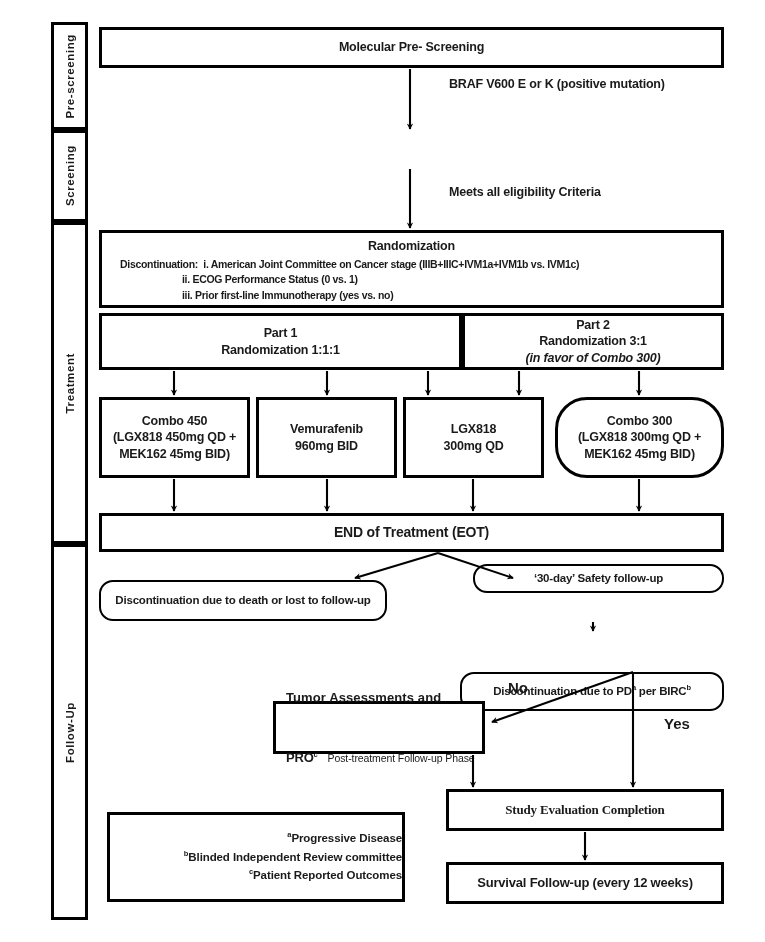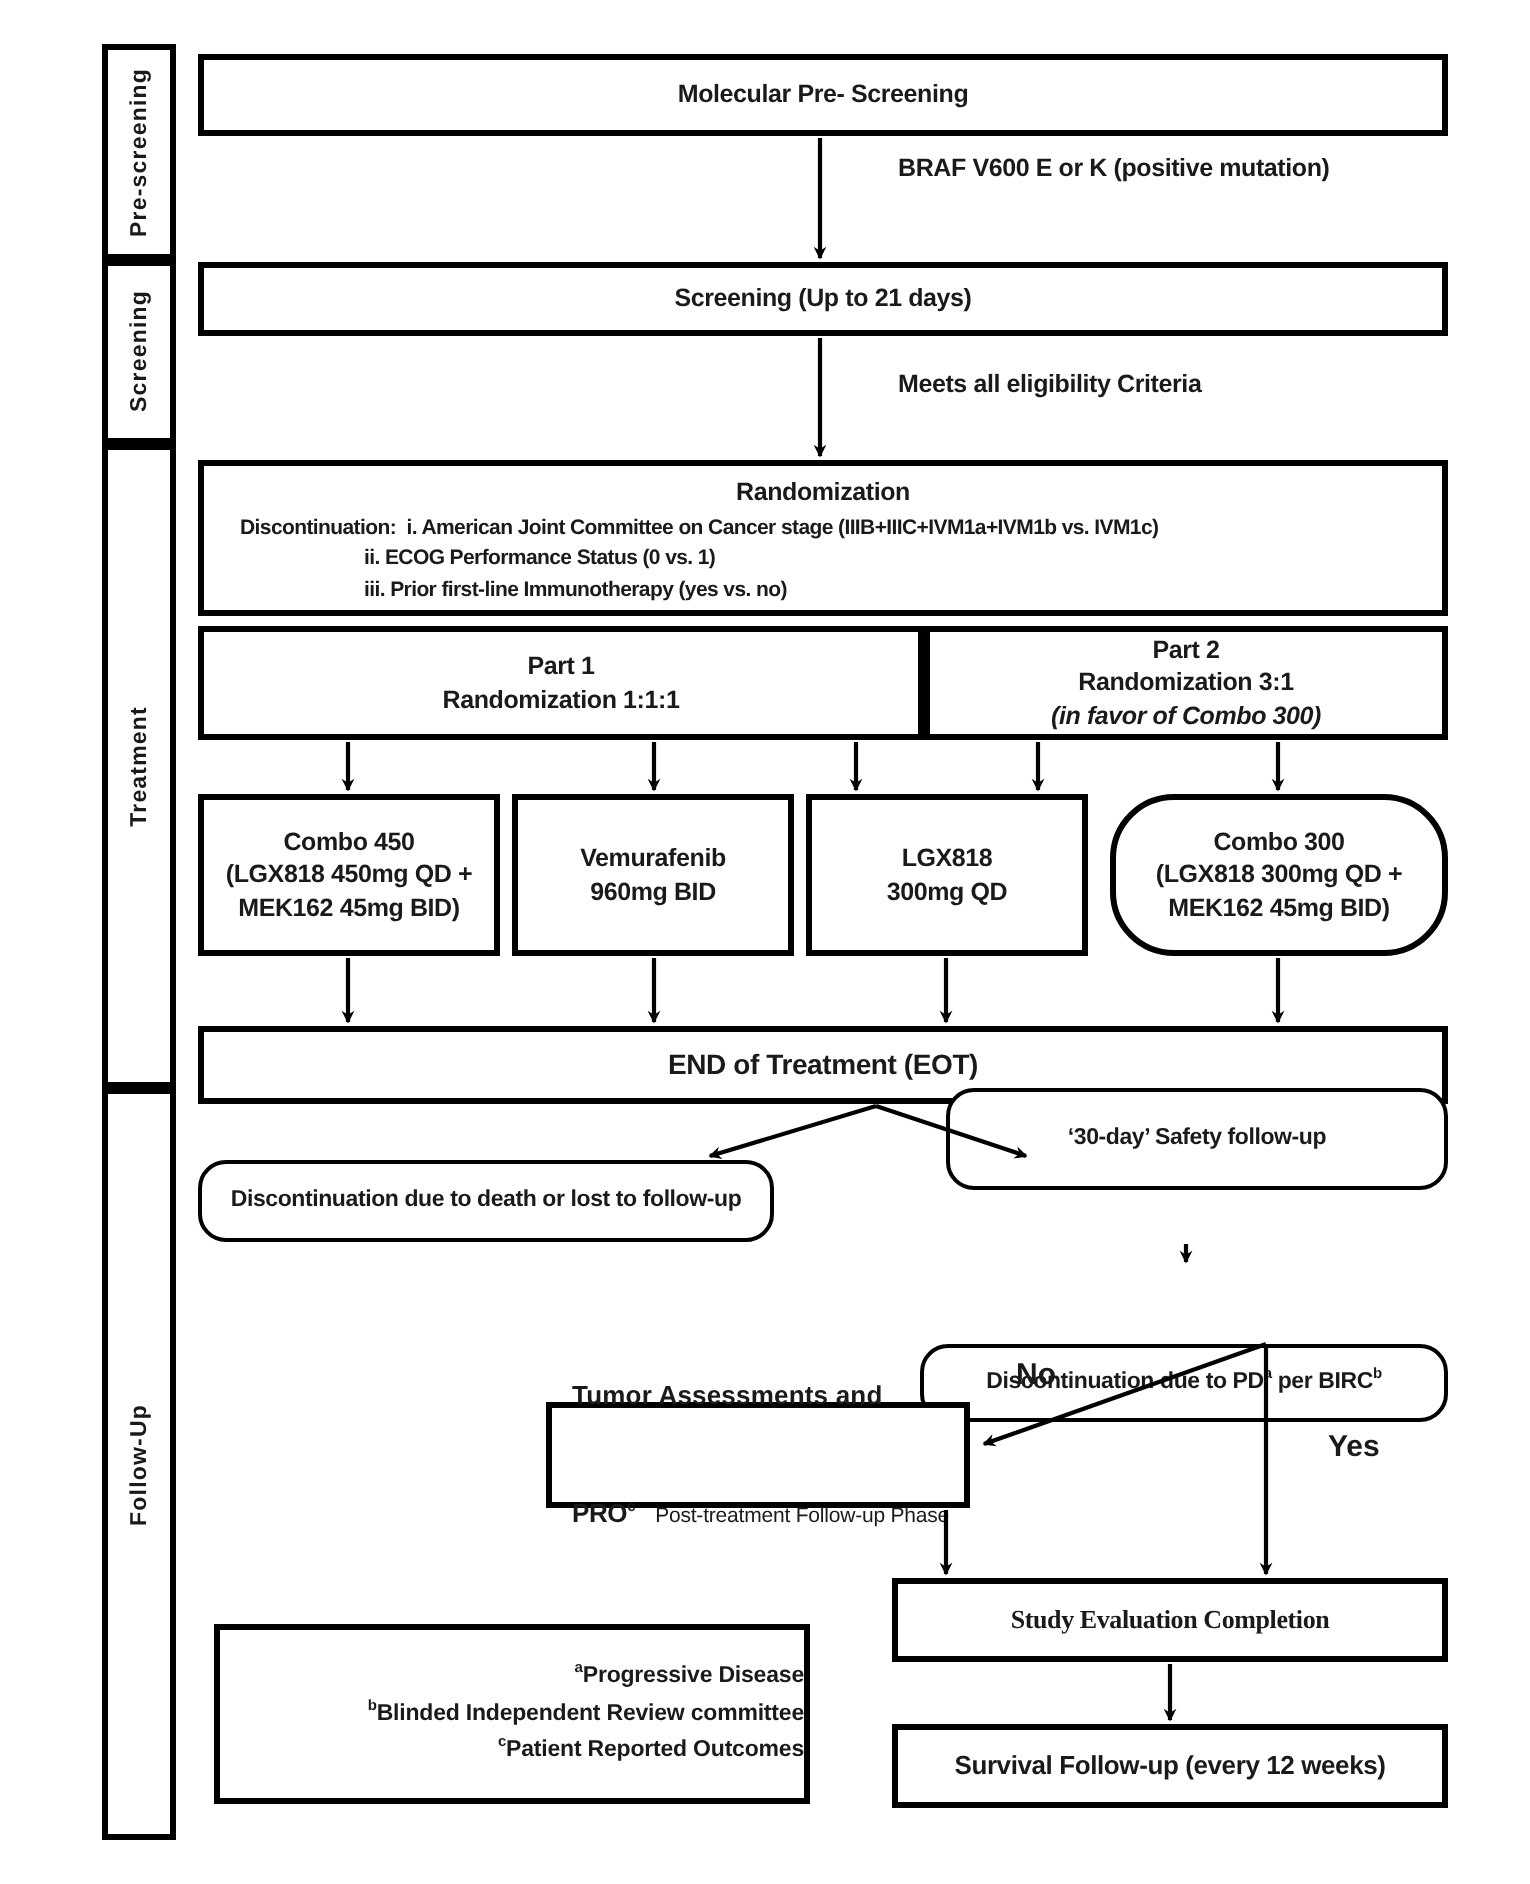--- a/index.html
+++ b/index.html
@@ -105,23 +105,20 @@
   <div class="rail" style="left:51px;top:544px;width:37px;height:376px;">
     <span>Follow-Up</span>
   </div>
 
   <div class="box" style="left:99px;top:27px;width:625px;height:41px;">
     <div>Molecular Pre- Screening</div>
   </div>
 
   <div class="cap" style="left:449px;top:77px;">BRAF V600 E or K (positive mutation)</div>
 
-  <div class="box" style="left:99px;top:131px;width:625px;height:37px;">
-    <div>Screening (Up to 21 days)</div>
-  </div>
 
   <div class="cap" style="left:449px;top:185px;">Meets all eligibility Criteria</div>
 
   <div class="box strat" style="left:99px;top:230px;width:625px;height:78px;">
     <div class="title">Randomization</div>
     <div class="lines">
       <div class="i1"><span>Discontinuation:</span>&nbsp;&nbsp;<span>i. American Joint Committee on Cancer stage (IIIB+IIIC+IVM1a+IVM1b vs. IVM1c)</span></div>
       <div class="i2">ii. ECOG Performance Status (0 vs. 1)</div>
       <div class="i3">iii. Prior first-line Immunotherapy (yes vs. no)</div>
     </div>
@@ -156,21 +153,21 @@
     <div>MEK162 45mg BID)</div>
   </div>
 
   <div class="box" style="left:99px;top:513px;width:625px;height:39px;">
     <div class="big" style="font-size:14px;">END of Treatment (EOT)</div>
   </div>
 
   <div class="box thin" style="left:99px;top:580px;width:288px;height:41px;">
     <div style="font-size:11.5px;">Discontinuation due to death or lost to follow-up</div>
   </div>
-  <div class="box thin" style="left:473px;top:544px;width:251px;height:51px;">
+  <div class="box thin" style="left:473px;top:564px;width:251px;height:29px;">
     <div style="font-size:11.5px;">‘30-day’ Safety follow-up</div>
   </div>
 
   <div class="box thin" style="left:460px;top:633px;width:264px;height:39px;margin-top:39px;">
     <div style="font-size:11.5px;"><span>Discontinuation due to PD</span><sup>a</sup><span> per BIRC</span><sup>b</sup></div>
   </div>
 
   <div class="cap big" style="left:508px;top:679px;">No</div>
   <div class="cap big" style="left:664px;top:715px;">Yes</div>
 

